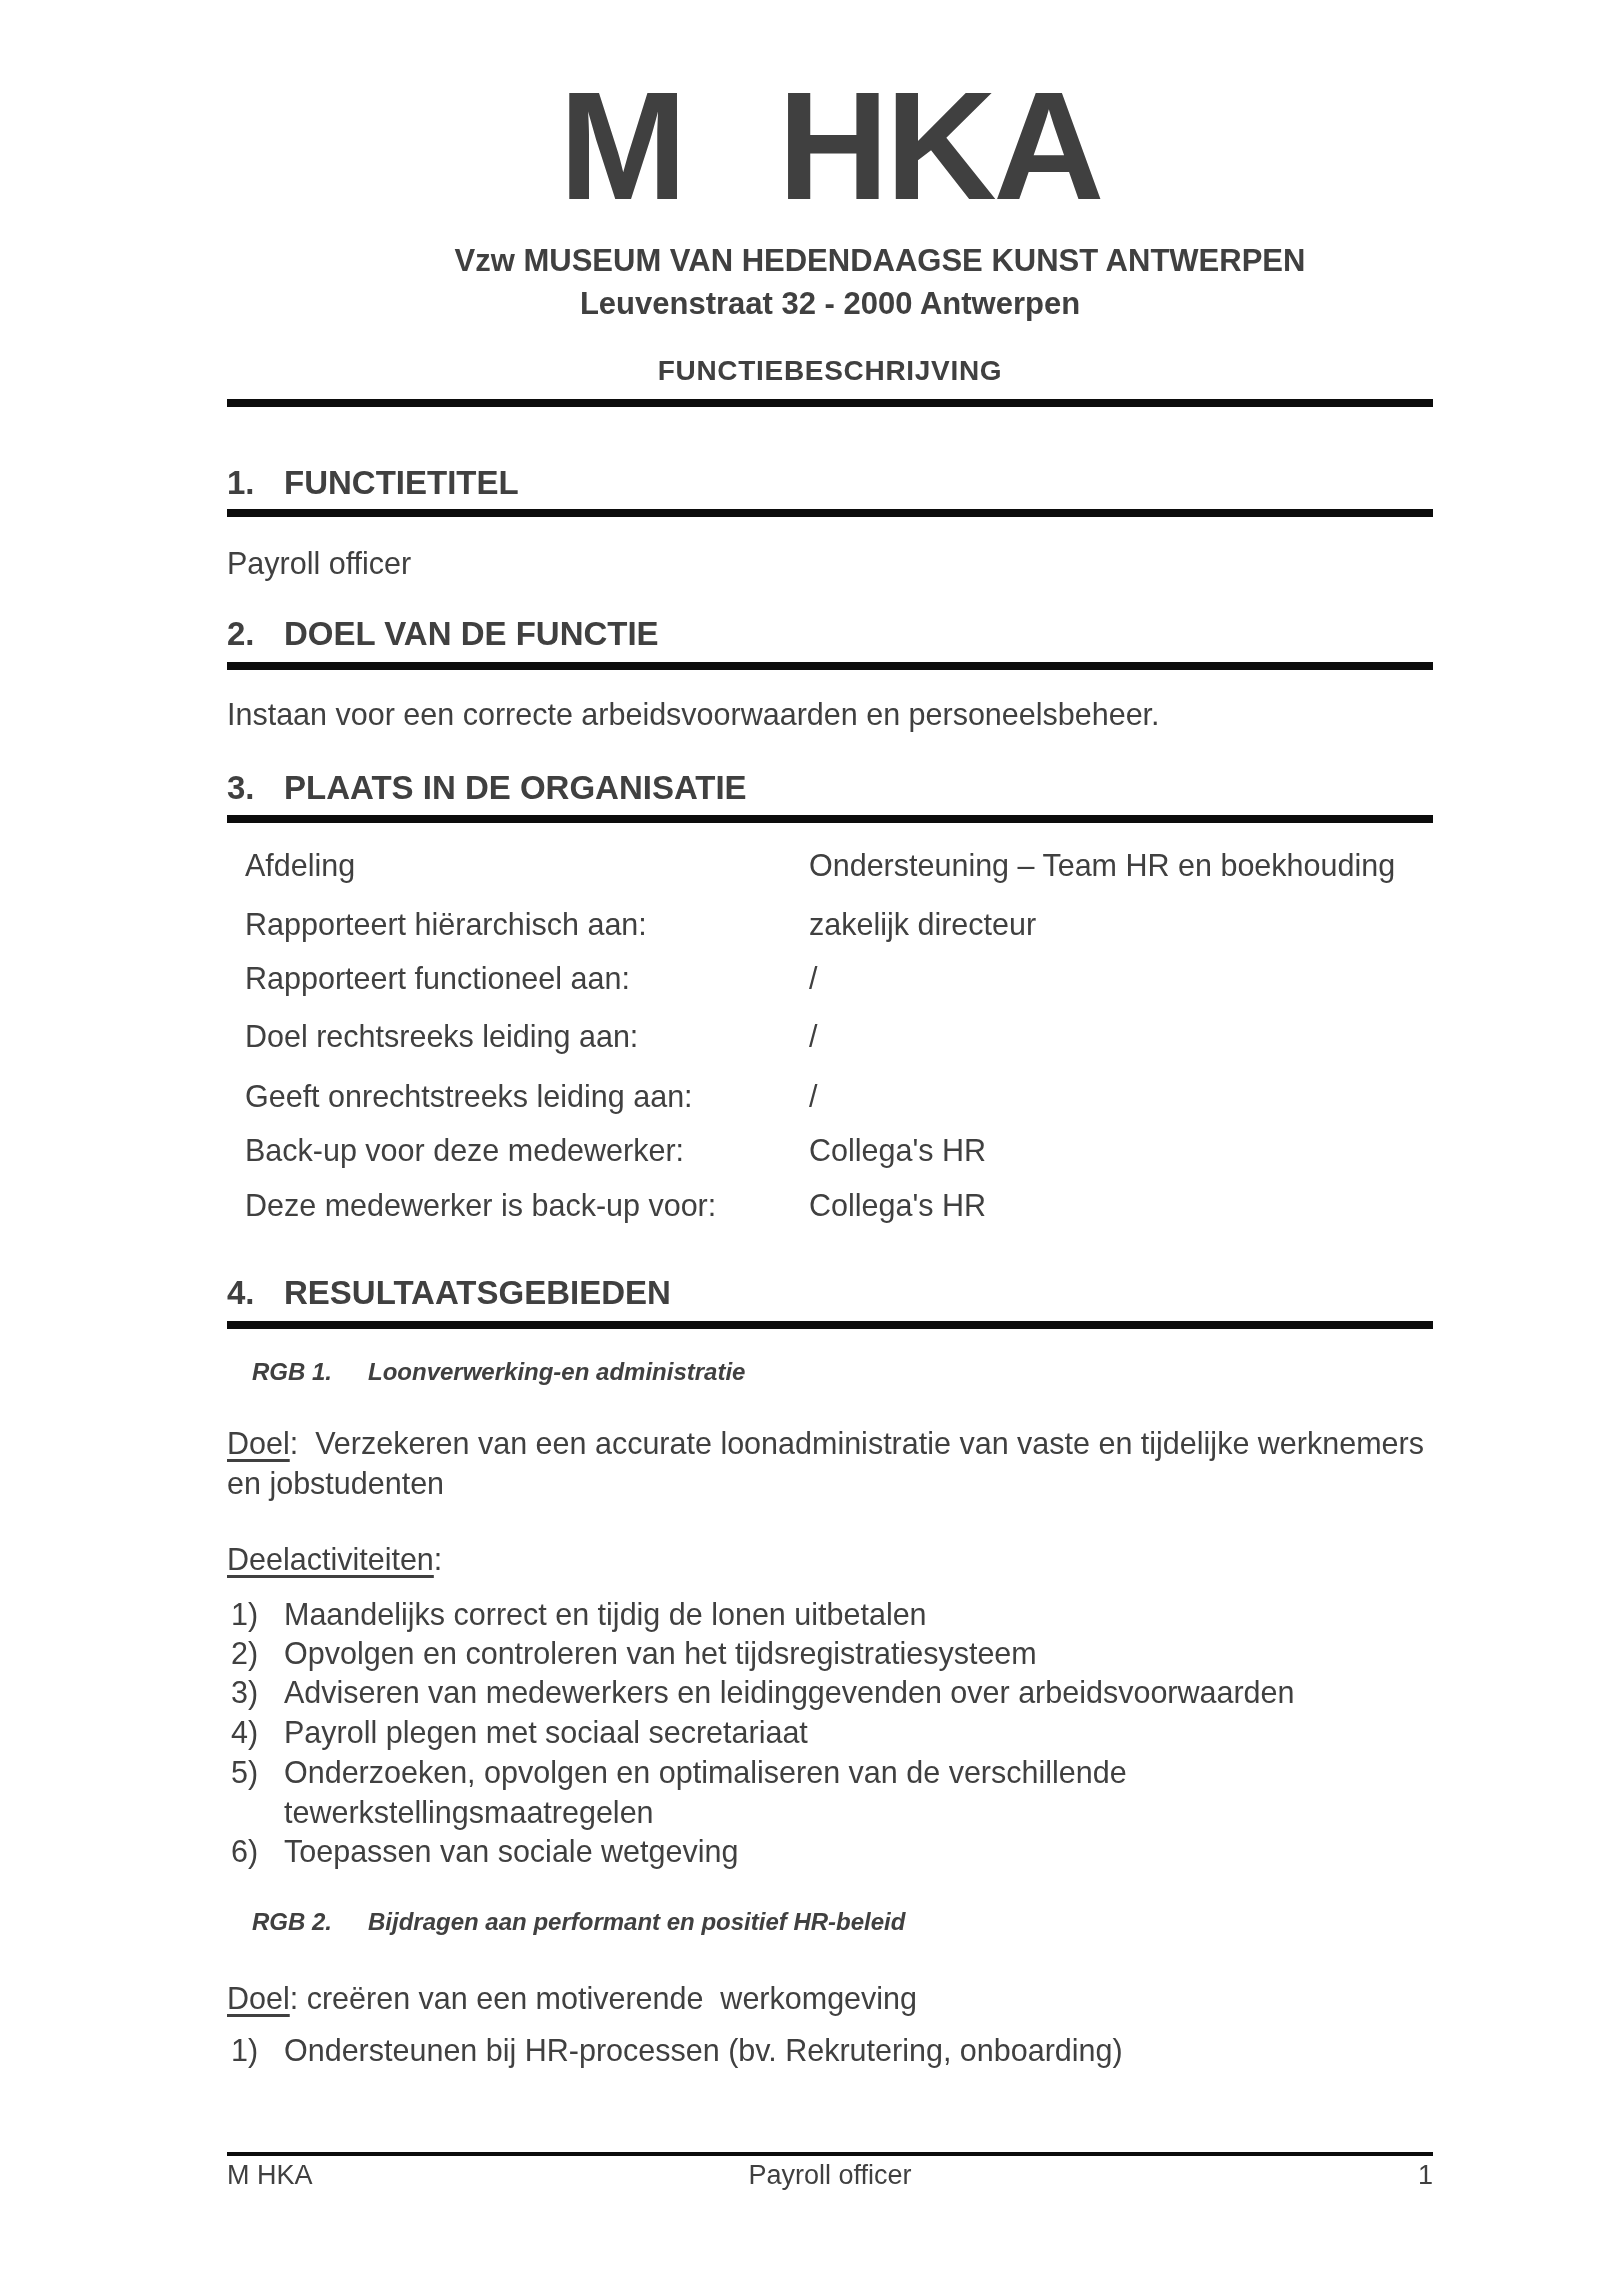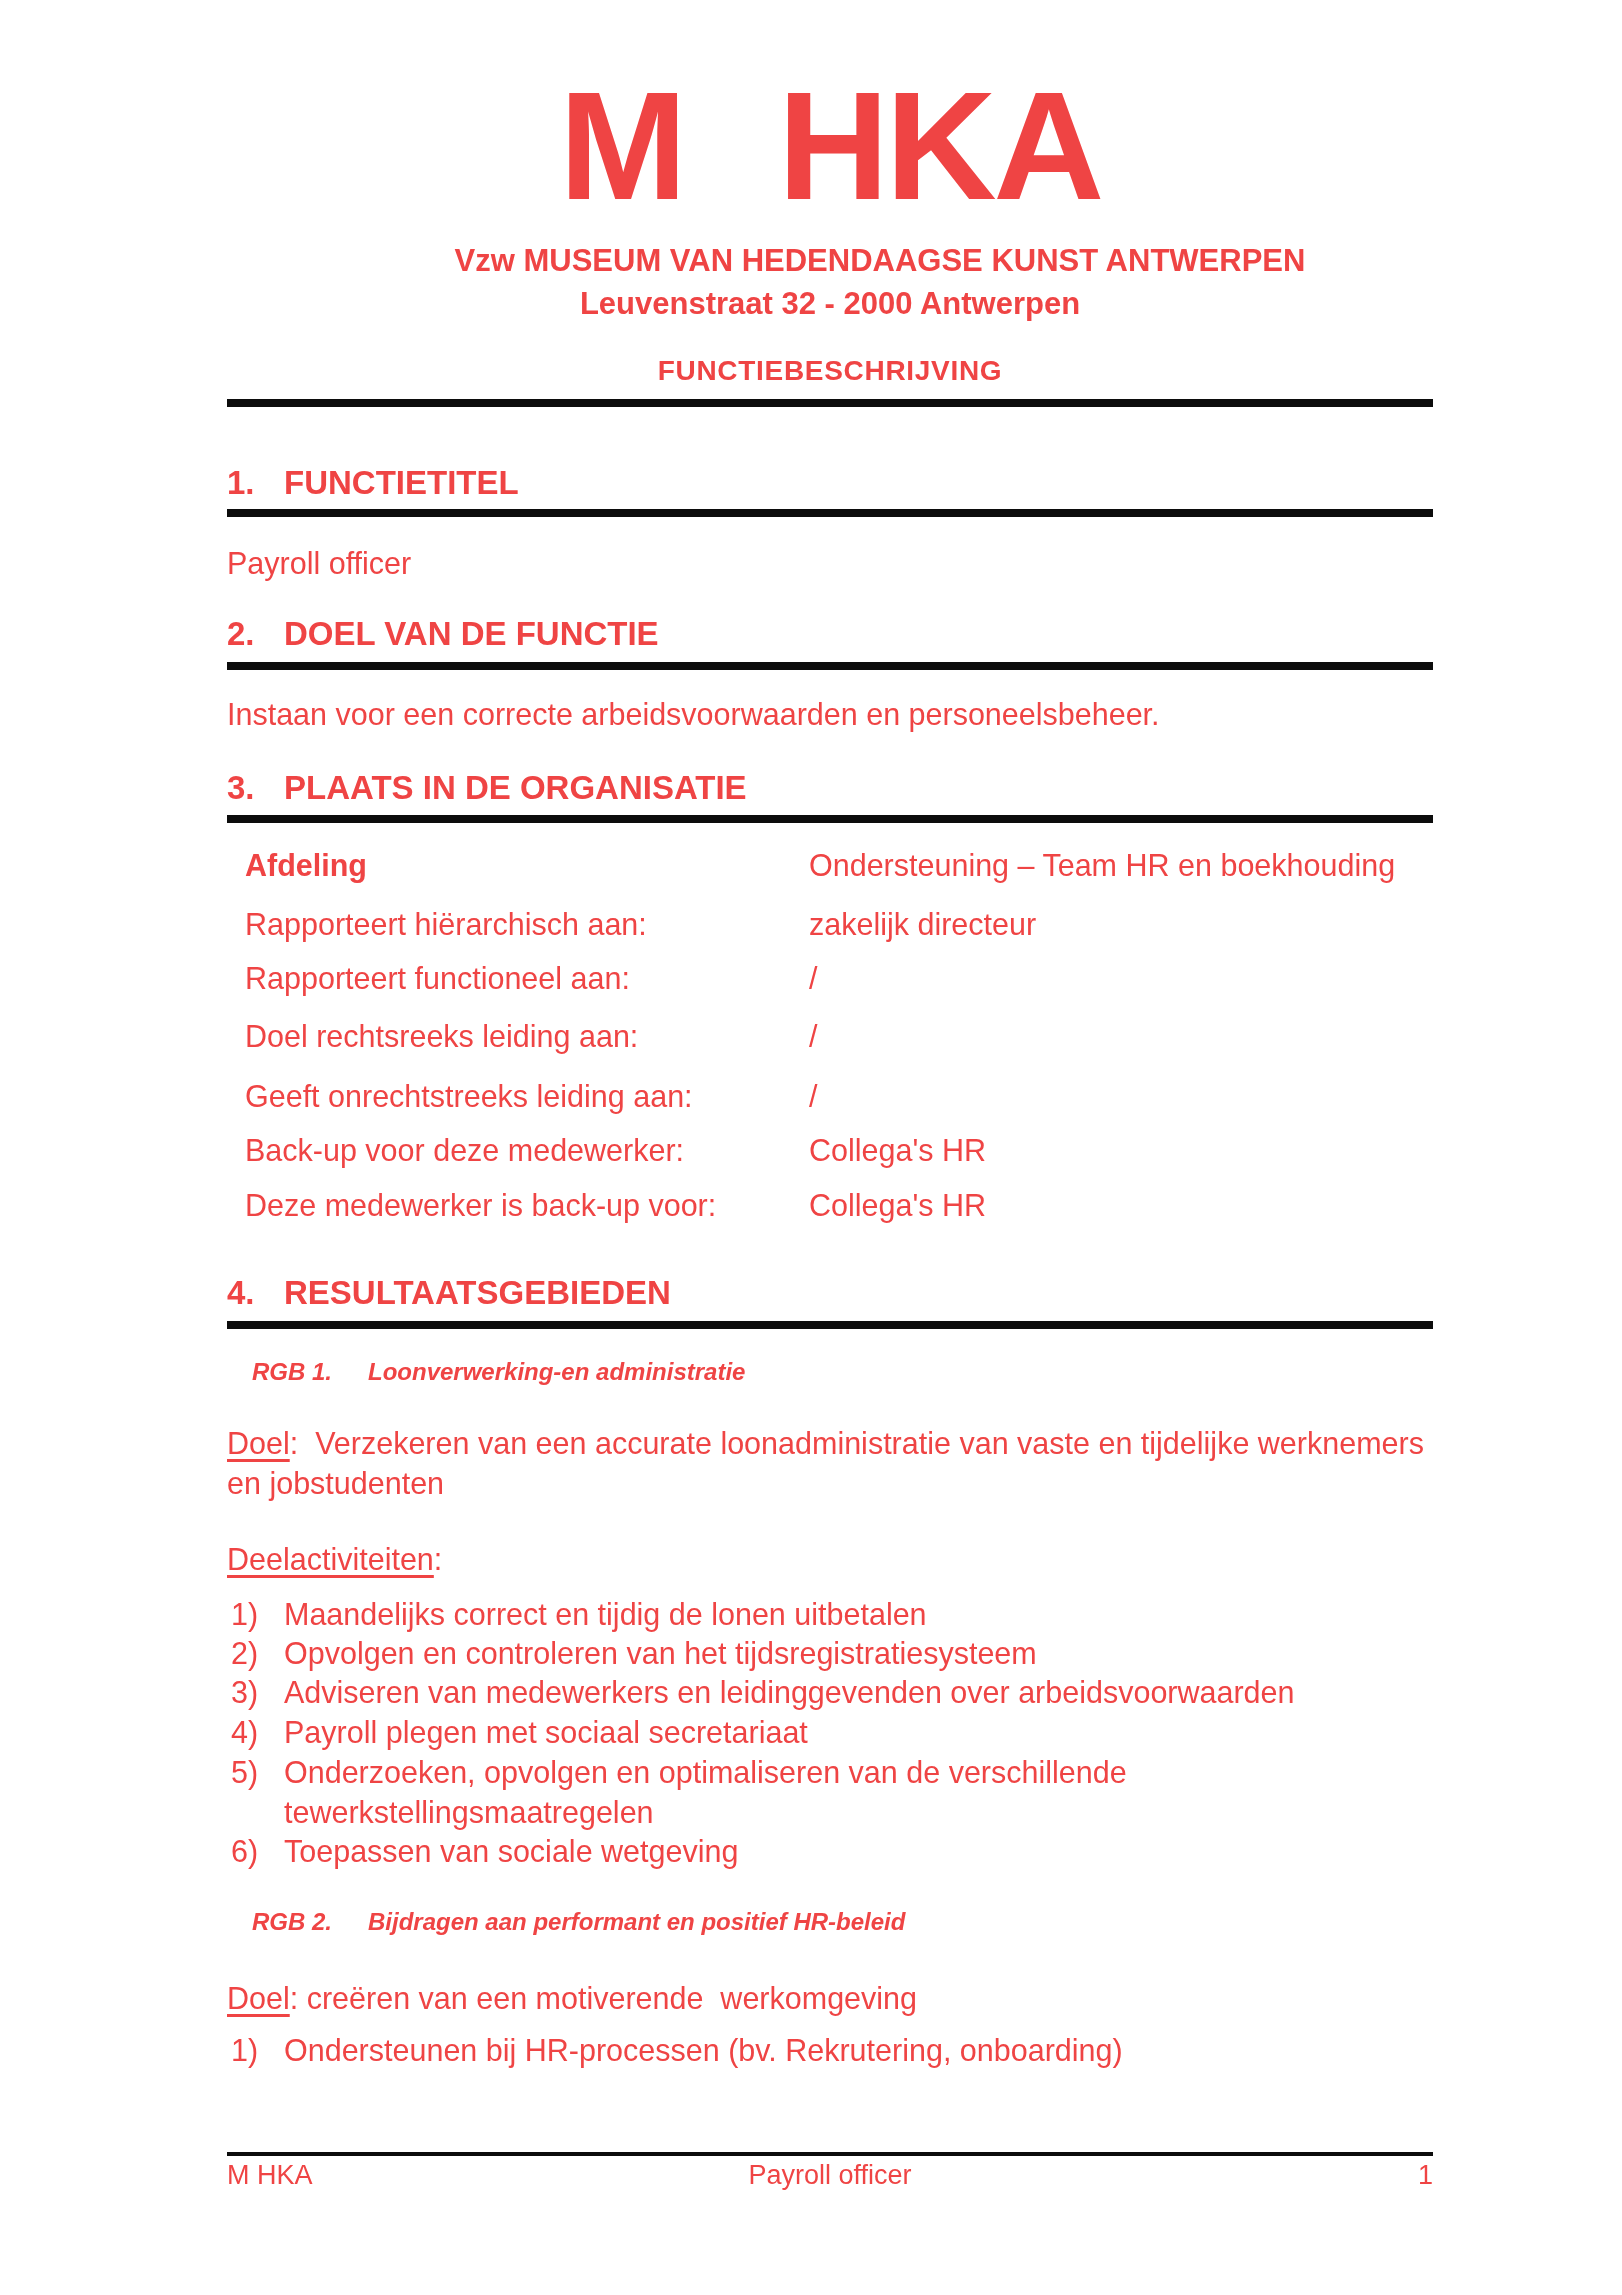--- a/index.html
+++ b/index.html
@@ -1,30 +1,30 @@
 <!DOCTYPE html>
 <html style="font-size:11.4px"><head>
 <meta charset="utf-8">
 <style>
   html,body{margin:0;padding:0;background:#ffffff;}
   .page{
     position:relative;
     width:1622px;
     height:2295px;
     background:#ffffff;
-    color:#ef4444;
+    color:#404040;
     font-family:"Liberation Sans","DejaVu Sans",sans-serif;
     font-size:30.5px;
     line-height:40px;
     overflow:hidden;
     filter:blur(0.2px);
   }
   .abs{position:absolute;}
   .center{text-align:center;}
-  .bold{font-weight:700;}
+  .bold{font-weight:400;}
   .content-w{left:227px;width:1206px;}
   .logo{
     top:69px;
     font-size:154px;
     line-height:154px;
     font-weight:700;
     letter-spacing:-3.5px;
     white-space:nowrap;
   }
   .logo .gap{display:inline-block;width:94px;}

